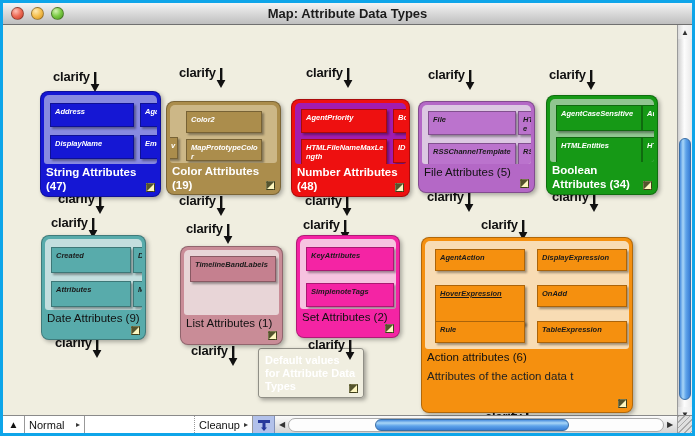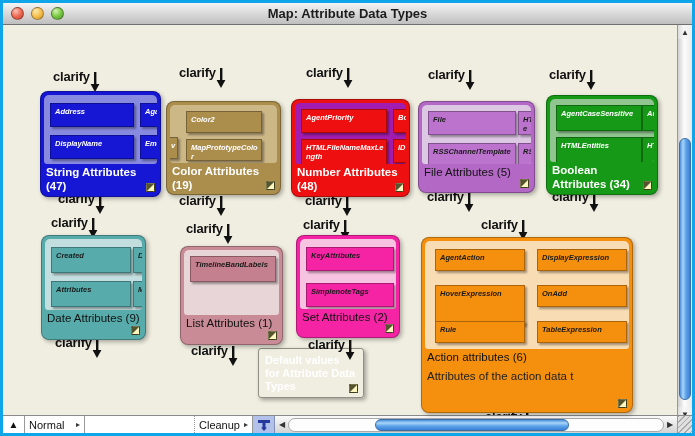--- a/index.html
+++ b/index.html
@@ -302,21 +302,21 @@
         </div>
         <div class="strip" style="height: 29px; color: rgb(17, 17, 17);">
           <div class="strip-title">Set Attributes (2)</div>
         </div>
         <div class="badge"></div>
       </div>
       <div class="map-box" style="left: 418px; top: 212px; width: 212px; height: 176px; background: rgb(245, 144, 15);">
         <div class="viewport" style="background: rgb(248, 220, 180); height: 108px;">
           <div class="child" style="left: 10px; top: 8px; width: 90px; height: 22px; background: rgb(245, 144, 15); color: rgb(26, 26, 26);">AgentAction</div>
           <div class="child" style="left: 112px; top: 8px; width: 90px; height: 22px; background: rgb(245, 144, 15); color: rgb(26, 26, 26);">DisplayExpression</div>
-          <div class="child" style="left: 10px; top: 44px; width: 90px; height: 40px; background: rgb(245, 144, 15); color: rgb(26, 26, 26);">HoverExpression</div>
+          <div class="child" style="left: 10px; top: 44px; width: 90px; height: 40px; background: rgb(245, 144, 15); color: rgb(26, 26, 26); text-decoration: underline;">HoverExpression</div>
           <div class="child" style="left: 112px; top: 44px; width: 90px; height: 22px; background: rgb(245, 144, 15); color: rgb(26, 26, 26);">OnAdd</div>
           <div class="child" style="left: 10px; top: 80px; width: 90px; height: 22px; background: rgb(245, 144, 15); color: rgb(26, 26, 26);">Rule</div>
           <div class="child" style="left: 112px; top: 80px; width: 90px; height: 22px; background: rgb(245, 144, 15); color: rgb(26, 26, 26);">TableExpression</div>
         </div>
         <div class="strip" style="height: 64px; color: rgb(17, 17, 17);">
           <div class="strip-title">Action attributes (6)</div>
           <div class="strip-body">Attributes of the action data t</div>
         </div>
         <div class="badge"></div>
       </div>

